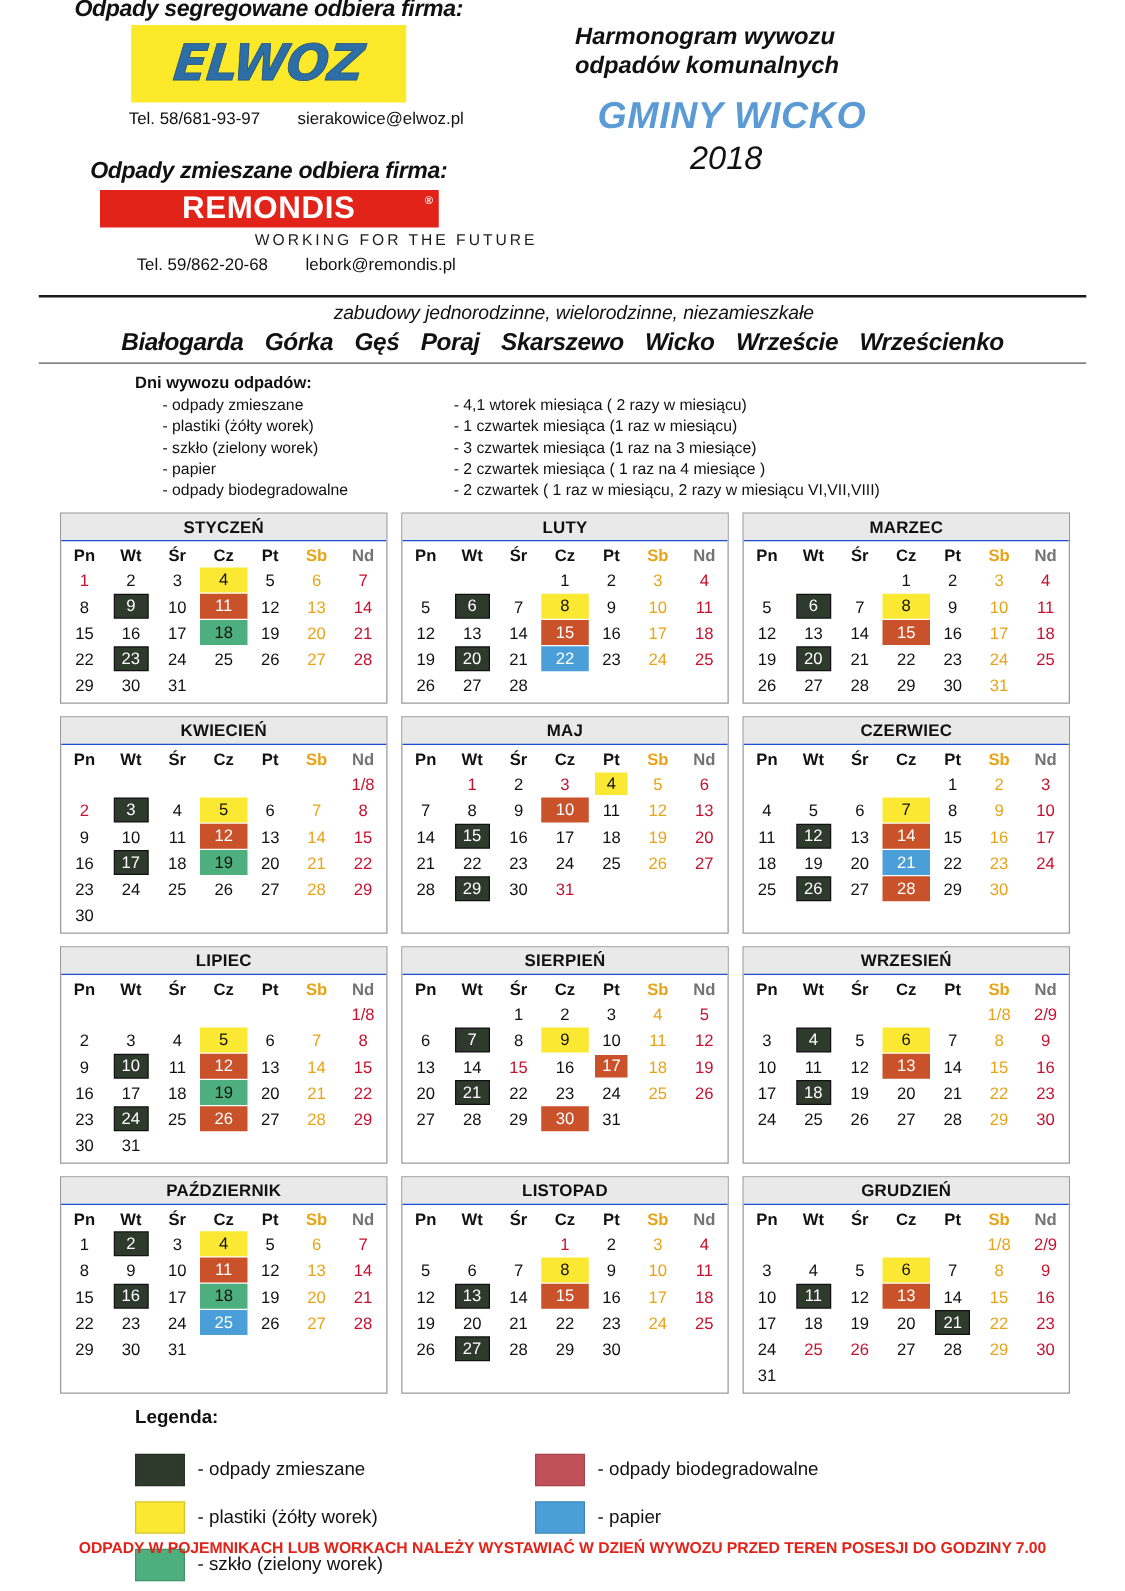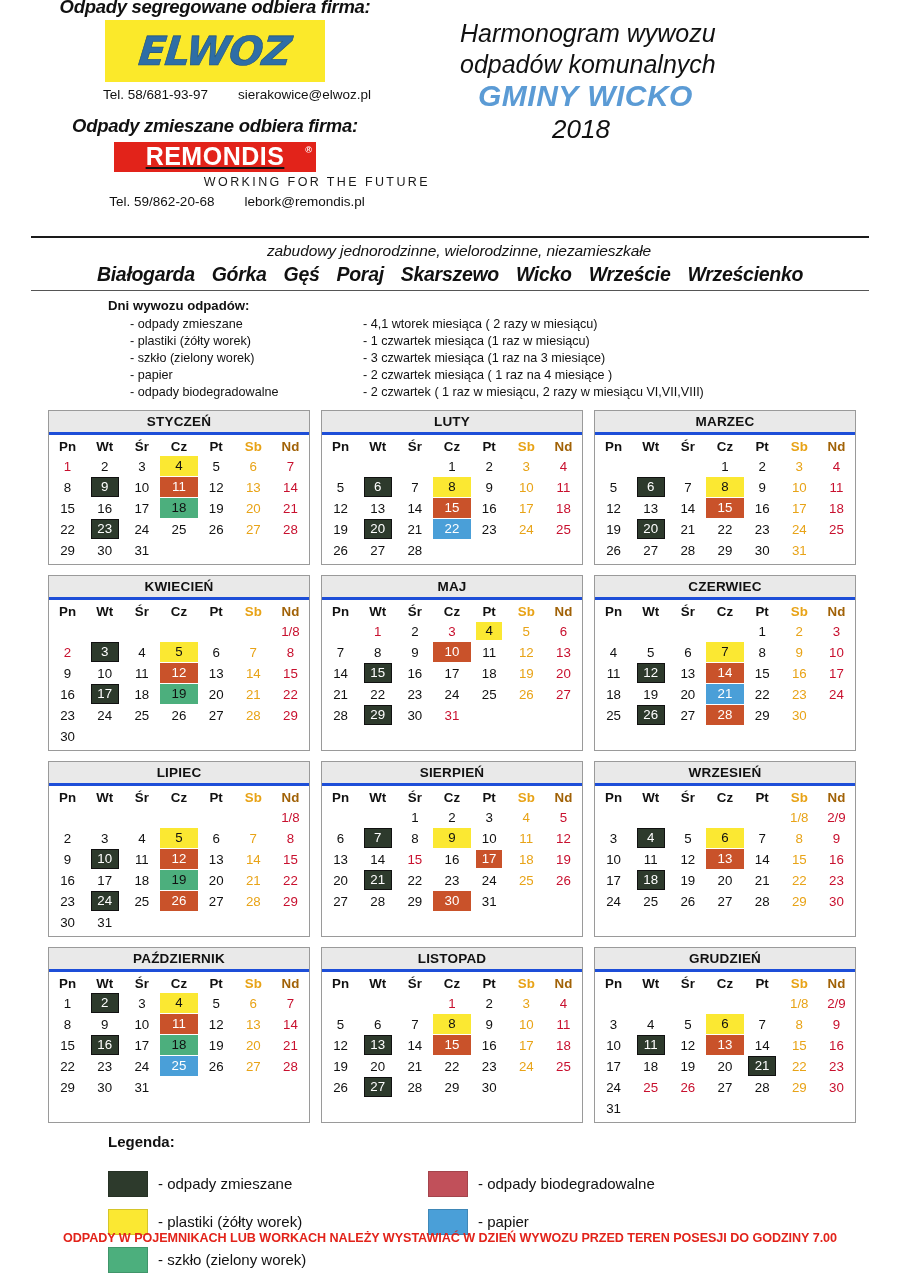--- a/index.html
+++ b/index.html
@@ -19,21 +19,21 @@
   .header-left { width: 430px; position: relative; padding-top: 0; }
   .header-right { width: 470px; padding: 18px 0 0 30px; }
 
   .hdr-line {
     font-style: italic; font-weight: bold;
     font-size: 18.5px; text-align: center;
     letter-spacing: -0.3px;
     line-height: 1.05;
   }
   .hdr-line-1 { margin-top: -3px; }
-  .hdr-line-2 { margin-top: 14px; text-align: center; }
+  .hdr-line-2 { margin-top: 24px; text-align: center; }
 
   .elwoz-logo {
     width: 220px; height: 62px; margin: 4px auto 0 auto;
     background: #fbe92a;
     display: flex; align-items: center; justify-content: center;
     position: relative;
   }
   .elwoz-text {
     font-family: "DejaVu Sans", sans-serif;
     font-style: italic; font-weight: bold;
@@ -43,47 +43,46 @@
     line-height: 1;
     transform: skewX(-6deg);
   }
 
   .contact-row {
     display: flex; justify-content: center; gap: 30px;
     font-size: 13.5px; margin-top: 5px; padding-left: 44px;
   }
 
   .remondis-logo {
-    width: 202px; height: 30px; margin: 6px auto 0 auto;
+    width: 271px; height: 30px; margin: 6px auto 0 auto;
     background: #e2231a;
     display: flex; align-items: center; justify-content: center;
     position: relative;
-    text-decoration: underline;
   }
   .remondis-text {
     font-family: "Liberation Sans", sans-serif;
     font-weight: bold; font-size: 25px; color: #fff;
     letter-spacing: 0.5px; line-height: 1;
   }
   .remondis-reg {
     position: absolute; right: 4px; top: 3px;
     font-size: 9px; color: #fff; font-weight: bold;
   }
   .remondis-tag {
     text-align: right; font-size: 12.5px; letter-spacing: 2.4px;
     margin-top: 3px; color: #1a1a1a;
   }
 
   .main-title {
-    font-style: italic; font-size: 25px; line-height: 1.22;
-    color: #111; font-weight: normal;
+    font-style: italic; font-size: 19px; line-height: 1.22;
+    color: #111; font-weight: bold;
   }
   .gmina-title {
     font-style: italic; font-weight: bold; font-size: 30px;
-    color: #5b9bd5; margin-top: 0; padding-left: 18px;
+    color: #5b9bd5; margin-top: 12px; padding-left: 18px;
     letter-spacing: 0.5px;
   }
   .year-title {
     font-style: italic; font-size: 26px; margin-top: 1px;
     padding-left: 92px; color: #111;
   }
 
   
   .rule { border-top: 2px solid #1a1a1a; width: 838px; margin: 0 auto; }
   .rule-thin { border-top: 1px solid #555; width: 838px; margin: 0 auto; }
@@ -115,35 +114,35 @@
   }
   .cal {
     border: 1px solid #9a9a9a;
     background: #fff;
     padding: 0 0 3px 0;
   }
   .cal-title {
     background: #e9e9e9;
     text-align: center; font-weight: bold; font-size: 13.5px;
     padding: 3px 0 3px 0;
-    border-bottom: 3px solid #1d4ed8;
+    border-bottom: 1px solid #1d4ed8;
     letter-spacing: 0.2px;
   }
   table.cal-table { width: 100%; border-collapse: collapse; }
   table.cal-table th, table.cal-table td {
     width: 14.2857%;
     height: 21px;
     text-align: center;
     font-size: 13.3px;
     padding: 0;
     vertical-align: middle;
   }
   table.cal-table th { font-weight: bold; padding-top: 3px; padding-bottom: 1px; }
   th.sat { color: #e8a317; }
-  th.sun { color: #a16207; }
+  th.sun { color: #737373; }
   td.sat { color: #e8a317; }
   td.sun, td.hol { color: #c8102e; }
 
   .cellbox {
     display: inline-block;
     min-width: 26px;
     padding: 1px 3px;
     line-height: 16px;
   }
   .m-mixed  { background: #2d3a2c; color: #fff; box-shadow: 0 0 0 1px #111; }

